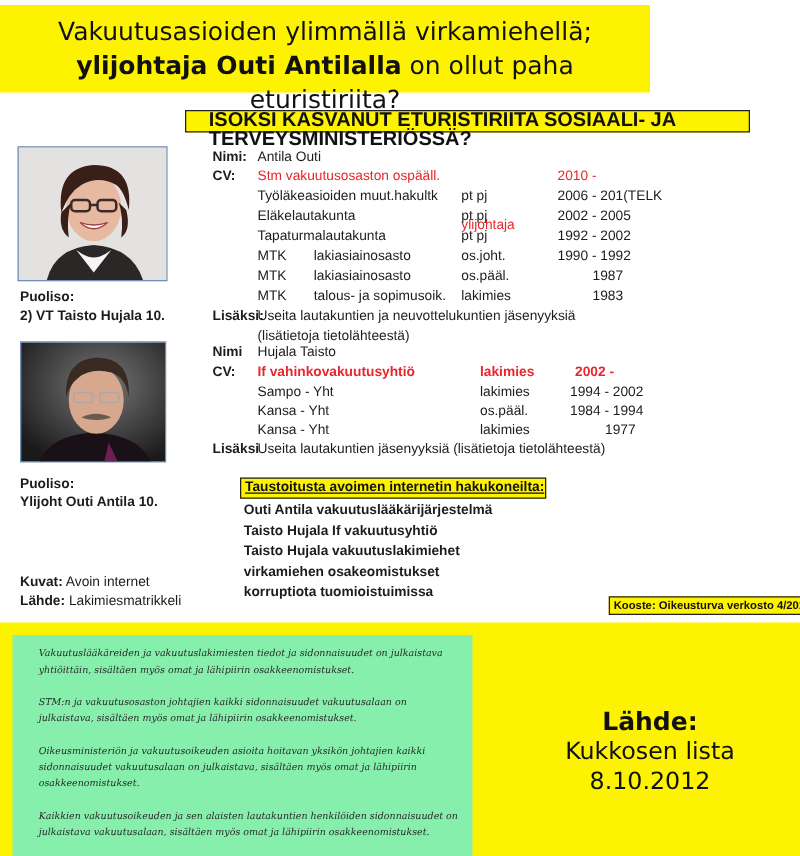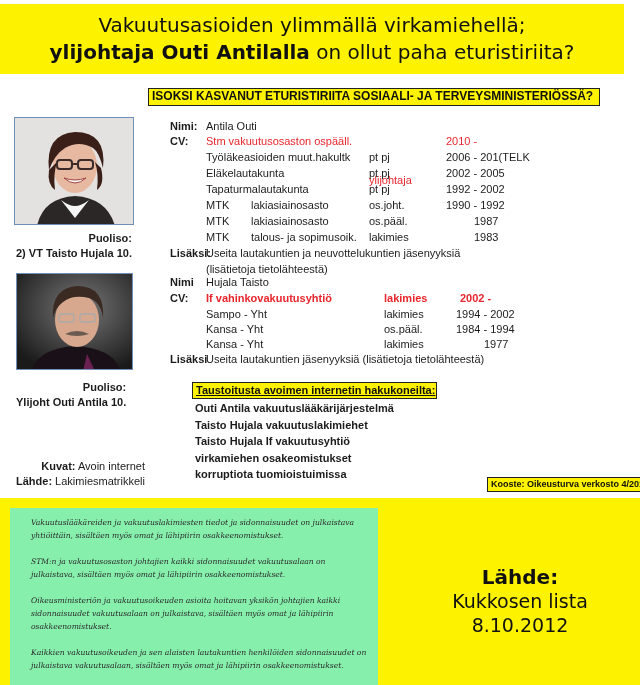--- a/index.html
+++ b/index.html
@@ -1,46 +1,46 @@
 <!DOCTYPE html>
 <html><head>
   <meta charset="utf-8">
   <style>
     * { margin: 0; padding: 0; box-sizing: border-box; }
     html, body { width: 640px; height: 685px; background: #ffffff; overflow: hidden; }
     body { position: relative; font-family: "DejaVu Sans", sans-serif; color: #1a1a1a; }
 
     .top-banner {
-      position: absolute; left: 0; top: 4px; width: 624px; height: 70px;
+      position: absolute; left: 0; top: 4px; width: 520px; height: 70px;
       background: #fdf200;
       text-align: center;
       font-family: "DejaVu Sans", sans-serif;
       font-size: 20px; line-height: 27px;
       padding-top: 8px; color: #111;
     }
     .top-banner b { font-weight: bold; }
 
     .section-header {
       position: absolute; left: 148px; top: 88px; width: 452px; height: 18px;
       background: #fdf200; border: 1.5px solid #222;
       font-family: "Liberation Sans", sans-serif;
-      font-size: 12px; font-weight: bold; line-height: 15px; padding-left: 3px;
+      font-size: 16px; font-weight: bold; line-height: 15px; padding-left: 18px;
       color: #111;
     }
 
     .photo {
       position: absolute; border: 1px solid #6f8fb6;
       overflow: hidden;
     }
     .photo-woman { left: 14px; top: 117px; width: 120px; height: 108px; background: #e6e4e2; }
     .photo-man   { left: 16px; top: 273px; width: 117px; height: 97px; background: radial-gradient(ellipse at 60% 40%, #6b6b6b 0%, #2a2a2a 70%, #151515 100%); }
 
     .side-text {
       position: absolute; font-family: "Liberation Sans", sans-serif;
-      font-size: 11px; line-height: 15px; color: #1c1c1c; text-align: right;
+      font-size: 11px; line-height: 15px; color: #1c1c1c;
     }
     .side-text b { font-weight: bold; }
 
     .cv {
       position: absolute; font-family: "Liberation Sans", sans-serif;
       font-size: 11px; color: #1c1c1c;
     }
     .cv-row { position: absolute; height: 15px; line-height: 15px; white-space: nowrap; }
     .cv-row span { position: absolute; top: 0; }
     .lbl { font-weight: bold; }
@@ -236,22 +236,22 @@
 
 <div class="side-text" style="left:16px;top:459px;">
   <div><b>Kuvat:</b><span> Avoin internet</span></div>
   <div><b>Lähde:</b><span> Lakimiesmatrikkeli</span></div>
 </div>
 
 <div class="links-header">Taustoitusta avoimen internetin hakukoneilta:</div>
 
 <div class="links">
   <div>Outi Antila vakuutuslääkärijärjestelmä</div>
+  <div>Taisto Hujala If vakuutusyhtiö</div>
   <div>Taisto Hujala vakuutuslakimiehet</div>
-  <div>Taisto Hujala If vakuutusyhtiö</div>
   <div>virkamiehen osakeomistukset</div>
   <div>korruptiota tuomioistuimissa</div>
 </div>
 
 <div class="kooste">Kooste: Oikeusturva verkosto 4/2015</div>
 
 <div class="bottom-panel"></div>
 
 <div class="quote-box">
   <p>Vakuutuslääkäreiden ja vakuutuslakimiesten tiedot ja sidonnaisuudet on julkaistava yhtiöittäin, sisältäen myös omat ja lähipiirin osakkeenomistukset.</p>

